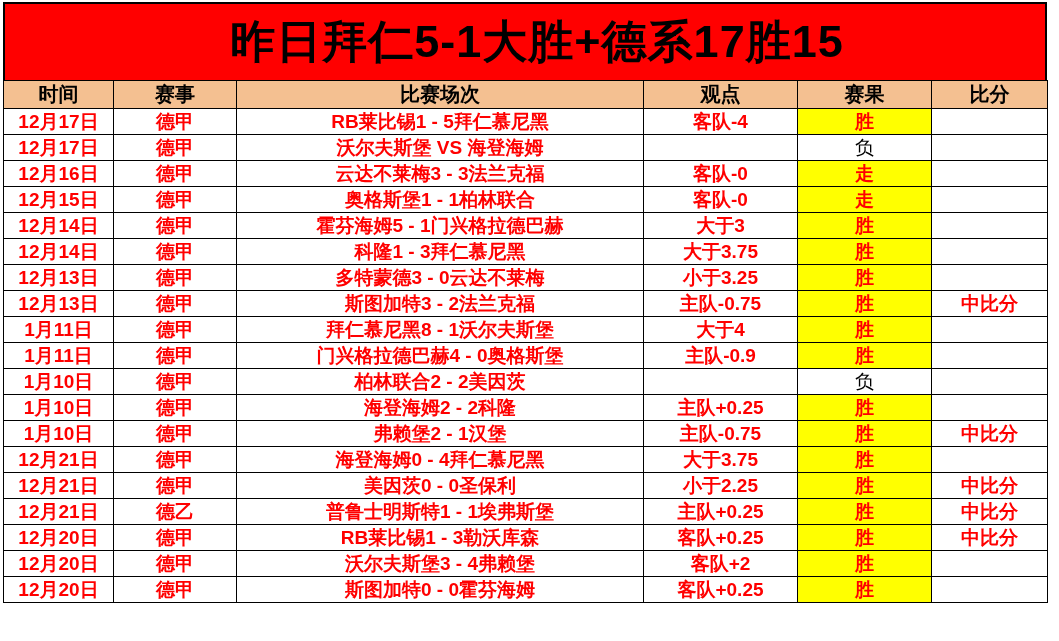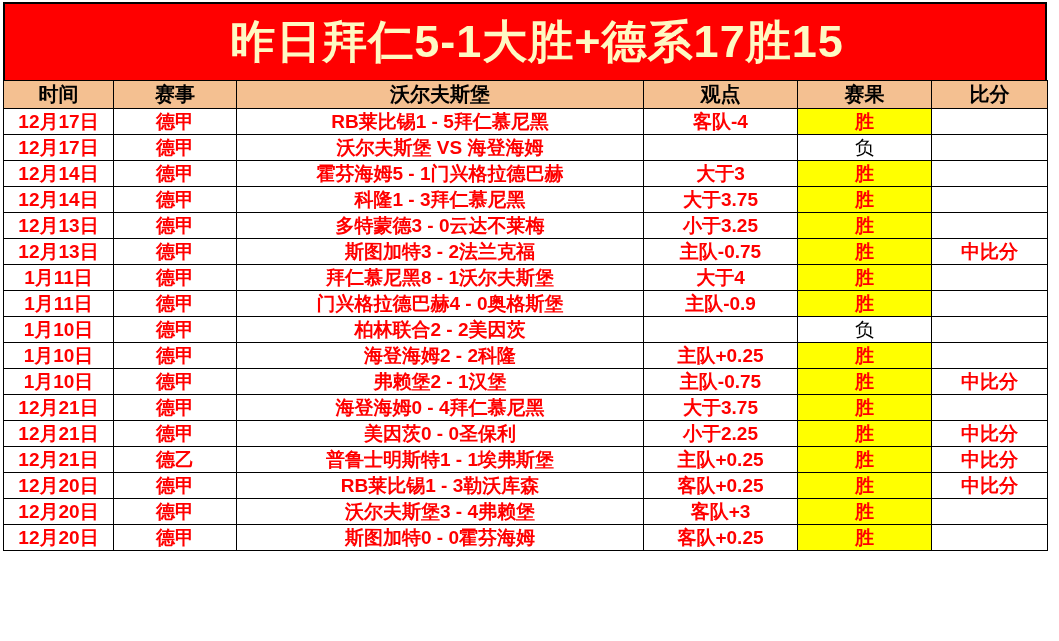--- a/index.html
+++ b/index.html
@@ -25,21 +25,21 @@
     box-sizing: border-box;
     height: 78px;
     background: #FF0000;
     border: 2px solid #000000;
     border-bottom: none;
     display: flex;
     align-items: center;
     justify-content: center;
   }
   .banner-title {
-    color: #fef9c3;
+    color: #000000;
     font-size: 45px;
     font-weight: bold;
     letter-spacing: 1px;
     white-space: nowrap;
     margin-left: 24px;
   }
   table.score-table {
     border-collapse: collapse;
     table-layout: fixed;
     width: 1044px;
@@ -94,21 +94,21 @@
         <col style="width:123px">
         <col style="width:407px">
         <col style="width:154px">
         <col style="width:134px">
         <col style="width:116px">
       </colgroup>
       <thead>
         <tr>
           <th>时间</th>
           <th>赛事</th>
-          <th>沃尔夫斯堡</th>
+          <th>比赛场次</th>
           <th>观点</th>
           <th>赛果</th>
           <th>比分</th>
         </tr>
       </thead>
       <tbody>
           <tr>
             <td>12月17日</td>
             <td>德甲</td>
             <td>RB莱比锡1 - 5拜仁慕尼黑</td>
@@ -118,20 +118,36 @@
           </tr>
           <tr>
             <td>12月17日</td>
             <td>德甲</td>
             <td>沃尔夫斯堡 VS 海登海姆</td>
             <td></td>
             <td class="result-loss">负</td>
             <td></td>
           </tr>
           <tr>
+            <td>12月16日</td>
+            <td>德甲</td>
+            <td>云达不莱梅3 - 3法兰克福</td>
+            <td>客队-0</td>
+            <td class="result-win">走</td>
+            <td></td>
+          </tr>
+          <tr>
+            <td>12月15日</td>
+            <td>德甲</td>
+            <td>奥格斯堡1 - 1柏林联合</td>
+            <td>客队-0</td>
+            <td class="result-win">走</td>
+            <td></td>
+          </tr>
+          <tr>
             <td>12月14日</td>
             <td>德甲</td>
             <td>霍芬海姆5 - 1门兴格拉德巴赫</td>
             <td>大于3</td>
             <td class="result-win">胜</td>
             <td></td>
           </tr>
           <tr>
             <td>12月14日</td>
             <td>德甲</td>
@@ -225,21 +241,21 @@
             <td>德甲</td>
             <td>RB莱比锡1 - 3勒沃库森</td>
             <td>客队+0.25</td>
             <td class="result-win">胜</td>
             <td>中比分</td>
           </tr>
           <tr>
             <td>12月20日</td>
             <td>德甲</td>
             <td>沃尔夫斯堡3 - 4弗赖堡</td>
-            <td>客队+3</td>
+            <td>客队+2</td>
             <td class="result-win">胜</td>
             <td></td>
           </tr>
           <tr>
             <td>12月20日</td>
             <td>德甲</td>
             <td>斯图加特0 - 0霍芬海姆</td>
             <td>客队+0.25</td>
             <td class="result-win">胜</td>
             <td></td>

